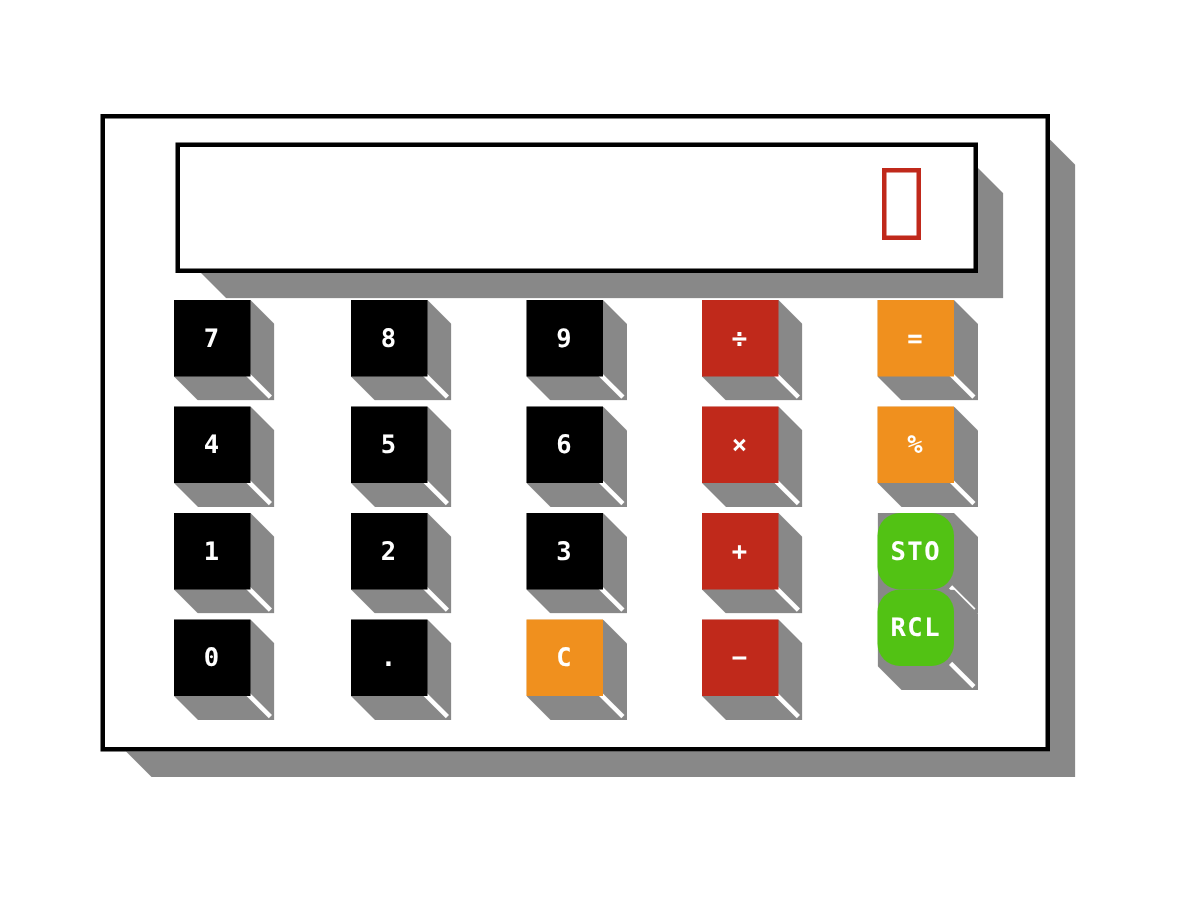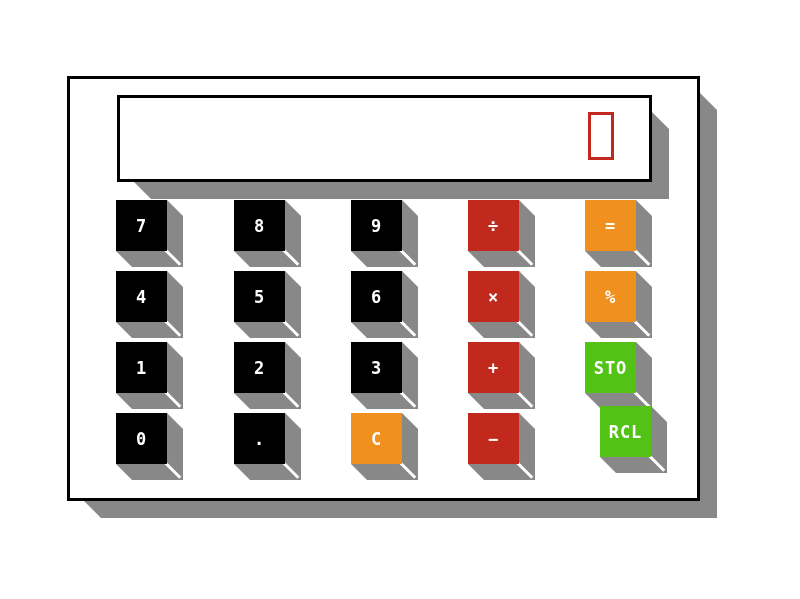--- a/index.html
+++ b/index.html
@@ -20,21 +20,21 @@
   .key-shadow { position:absolute; left:0; top:0; width:67px; height:67px; background:#888;
     clip-path: polygon(0 0, 51px 0, 67px 16px, 67px 67px, 16px 67px, 0 51px); }
   .key-gap { position:absolute; width:3px; height:22px; background:#fff;
     left:55px; top:46px; transform:rotate(-45deg); }
   .key { position:absolute; left:0; top:0; width:51px; height:51px;
     color:#fff; font-weight:bold; font-size:17px; display:flex;
     align-items:center; justify-content:center; cursor:pointer; letter-spacing:1px; }
   .k-black { background:#000; }
   .k-red { background:#c0291b; }
   .k-orange { background:#f0901e; }
-  .k-green { background:#52c214; }
+  .k-green { background:#52c214;border-radius:15px; }
 </style>
 </head>
 <body>
 
 <div class="shadow body-shadow"></div>
 <div class="calc-body"></div>
 <div class="shadow disp-shadow"></div>
 <div class="display">
   <div class="lcd"></div>
 </div>
@@ -128,18 +128,18 @@
     <div class="key-wrap" style="left: 351px; top: 413px;">
       <div class="key-shadow"></div>
       <div class="key-gap"></div>
       <div class="key k-orange">C</div>
     </div>
     <div class="key-wrap" style="left: 468px; top: 413px;">
       <div class="key-shadow"></div>
       <div class="key-gap"></div>
       <div class="key k-red">−</div>
     </div>
-    <div class="key-wrap" style="left: 585px; top: 406px; margin-left: 15px;">
+    <div class="key-wrap" style="left: 585px; top: 393px;">
       <div class="key-shadow"></div>
       <div class="key-gap"></div>
       <div class="key k-green">RCL</div>
     </div>
   </div>
 
 </body></html>

